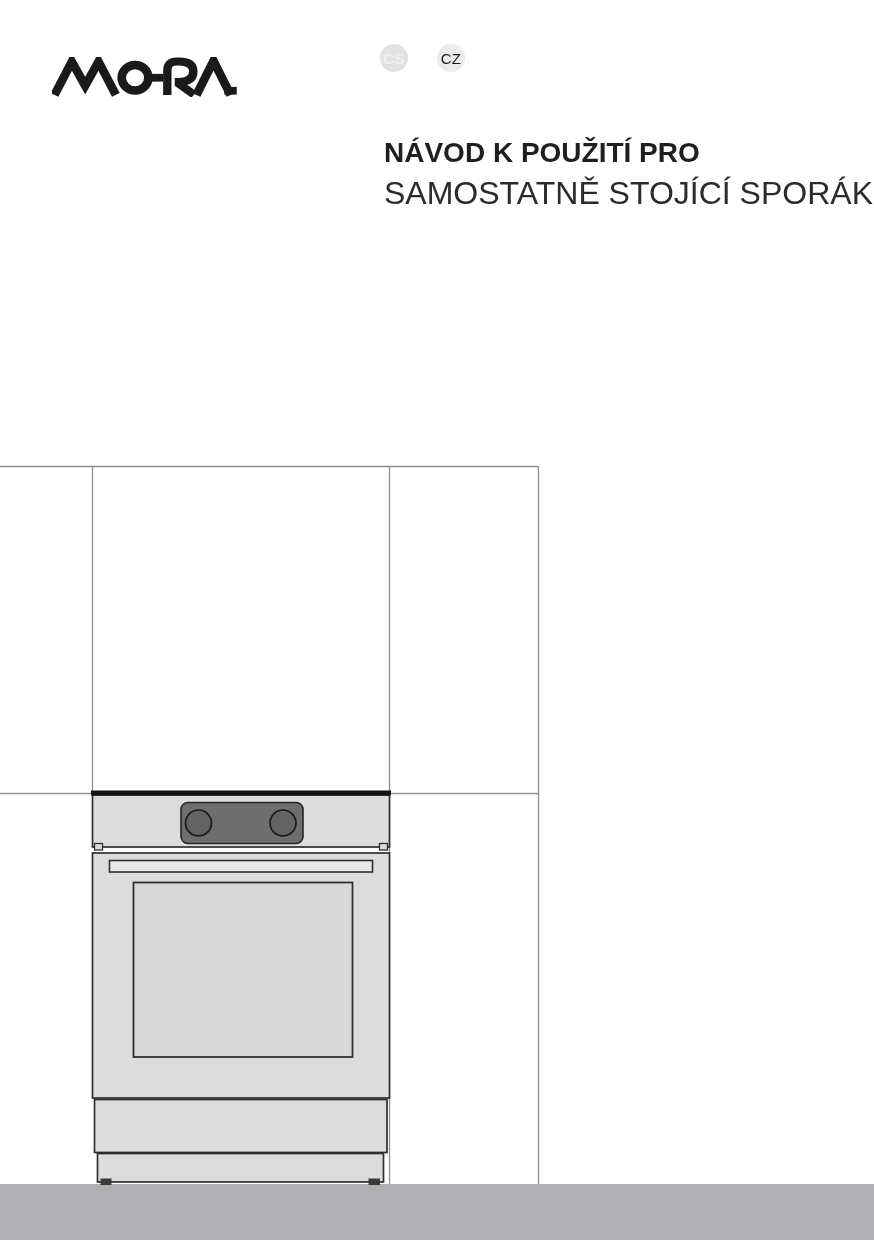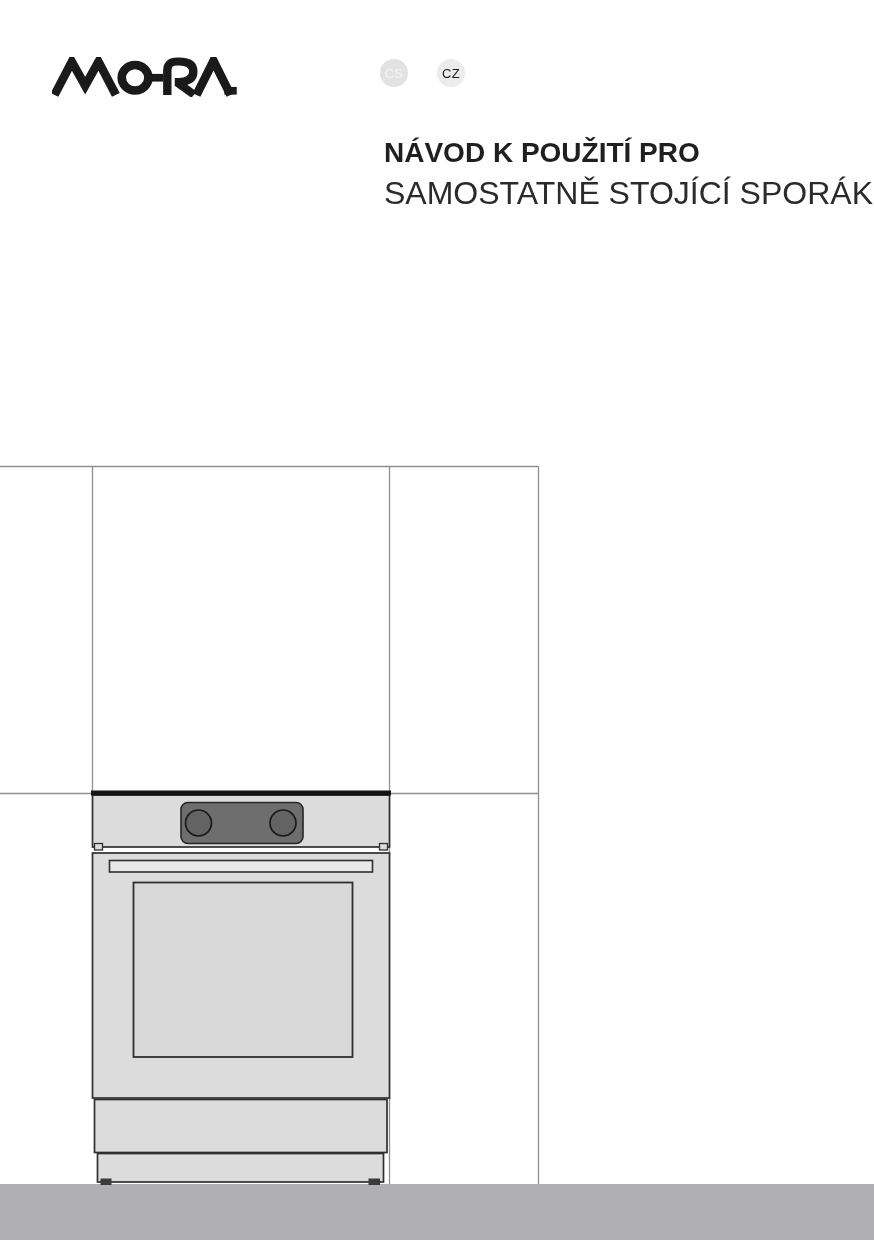--- a/index.html
+++ b/index.html
@@ -4,23 +4,23 @@
 <style>
   html,body{margin:0;padding:0;background:#fff;}
   .page{
     position:relative;width:874px;height:1240px;background:#fff;overflow:hidden;
     font-family:"Liberation Sans", sans-serif;
   }
   
   .logo{position:absolute;left:52px;top:57px;width:186px;height:40px;}
   .sr-only{position:absolute;width:1px;height:1px;overflow:hidden;clip:rect(0 0 0 0);white-space:nowrap;}
   .badge{
-    position:absolute;top:59px;width:28px;height:28px;border-radius:50%;
+    position:absolute;top:44px;width:28px;height:28px;border-radius:50%;
     display:flex;align-items:center;justify-content:center;
-    font-size:13px;letter-spacing:.3px;
+    font-size:15px;letter-spacing:.3px;
   }
   .badge-cs{left:380px;background:var(--badge-cs-bg,#e2e2e2);color:var(--badge-cs-text,#f4f4f4);}
   .badge-cz{left:437px;background:var(--badge-cz-bg,#ececec);color:var(--badge-cz-text,#1b1b1b);}
   .title{position:absolute;left:368px;top:116px;margin:16px;font-weight:normal;}
   .title span{display:block;line-height:41px;white-space:nowrap;}
   .title .t1{font-size:28px;font-weight:bold;color:var(--title-color,#1f1f1f);}
   .title .t2{font-size:32px;font-weight:normal;color:#2b2b2b;}
   
   .illustration{position:absolute;left:0;top:460px;width:874px;height:780px;display:block;}
   .wline{stroke:var(--wall-line,#8f8f8f);stroke-width:1.3;fill:none;}

